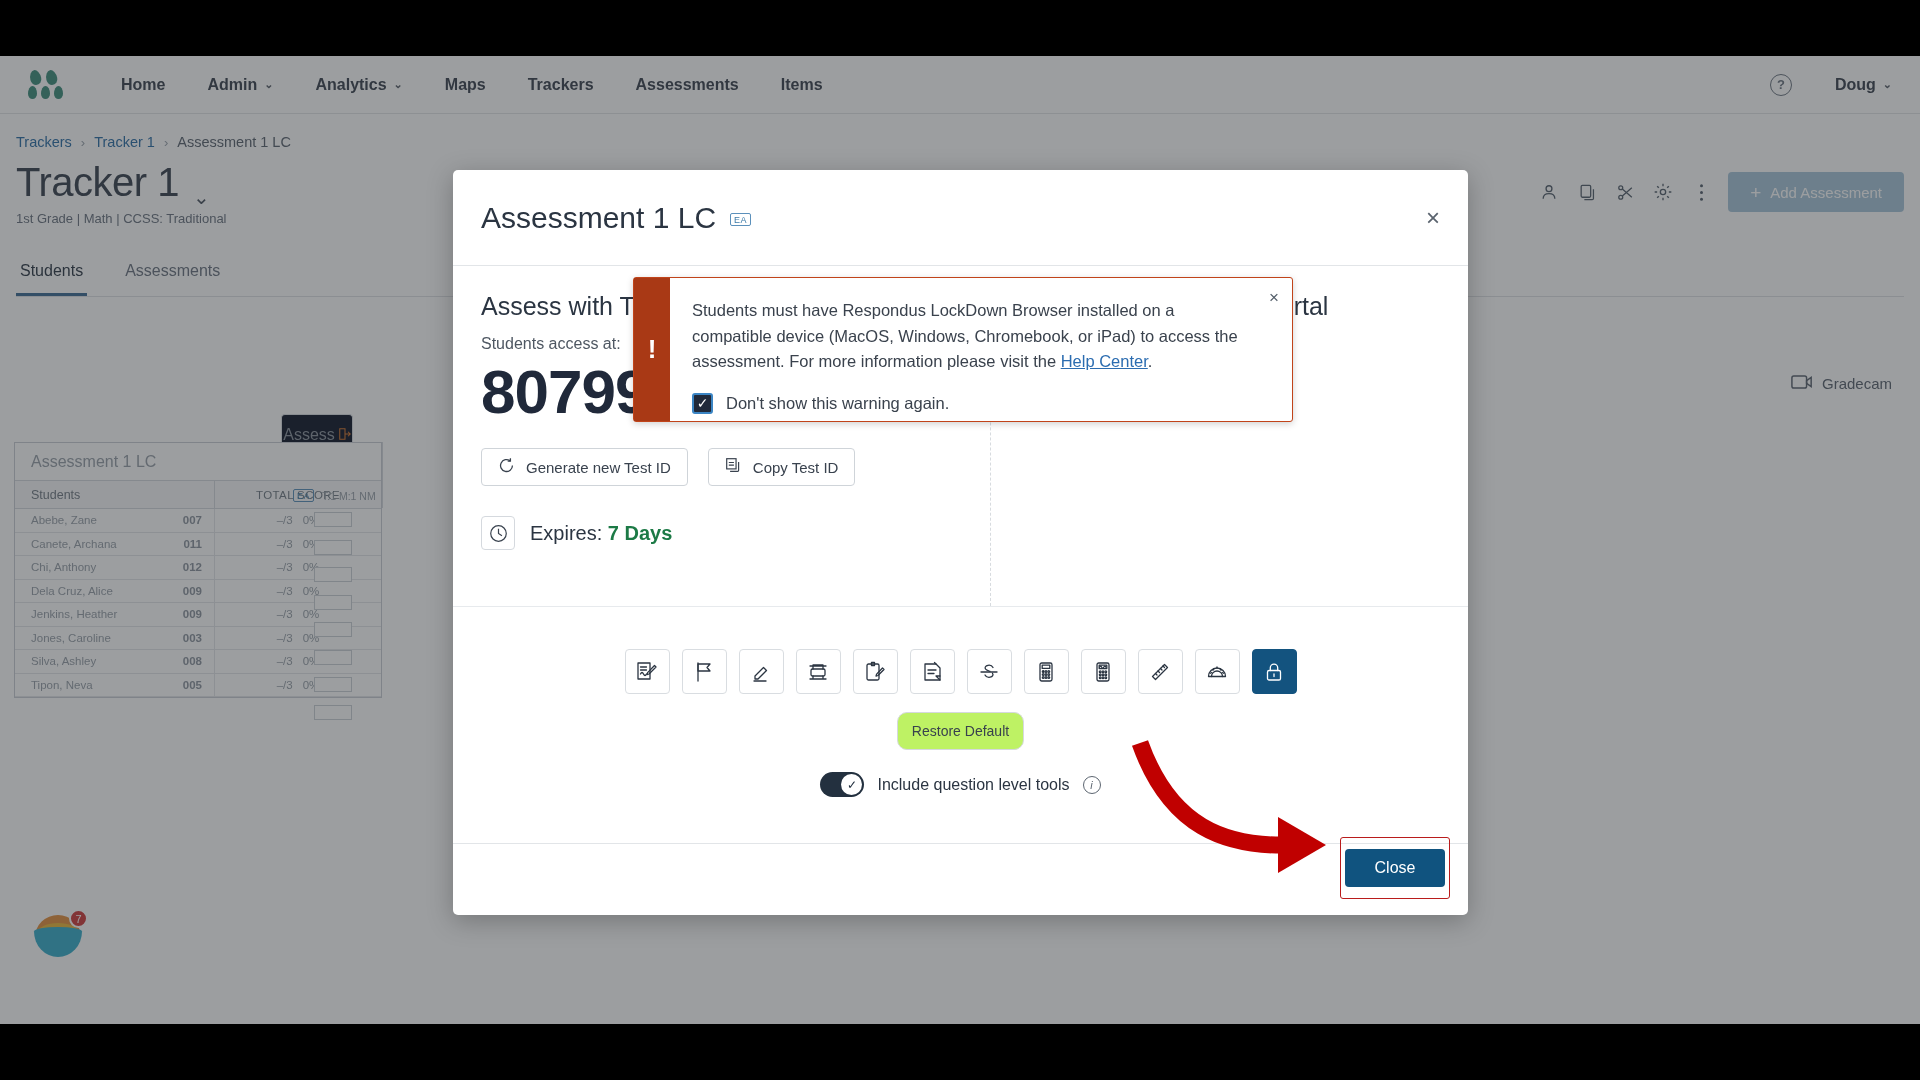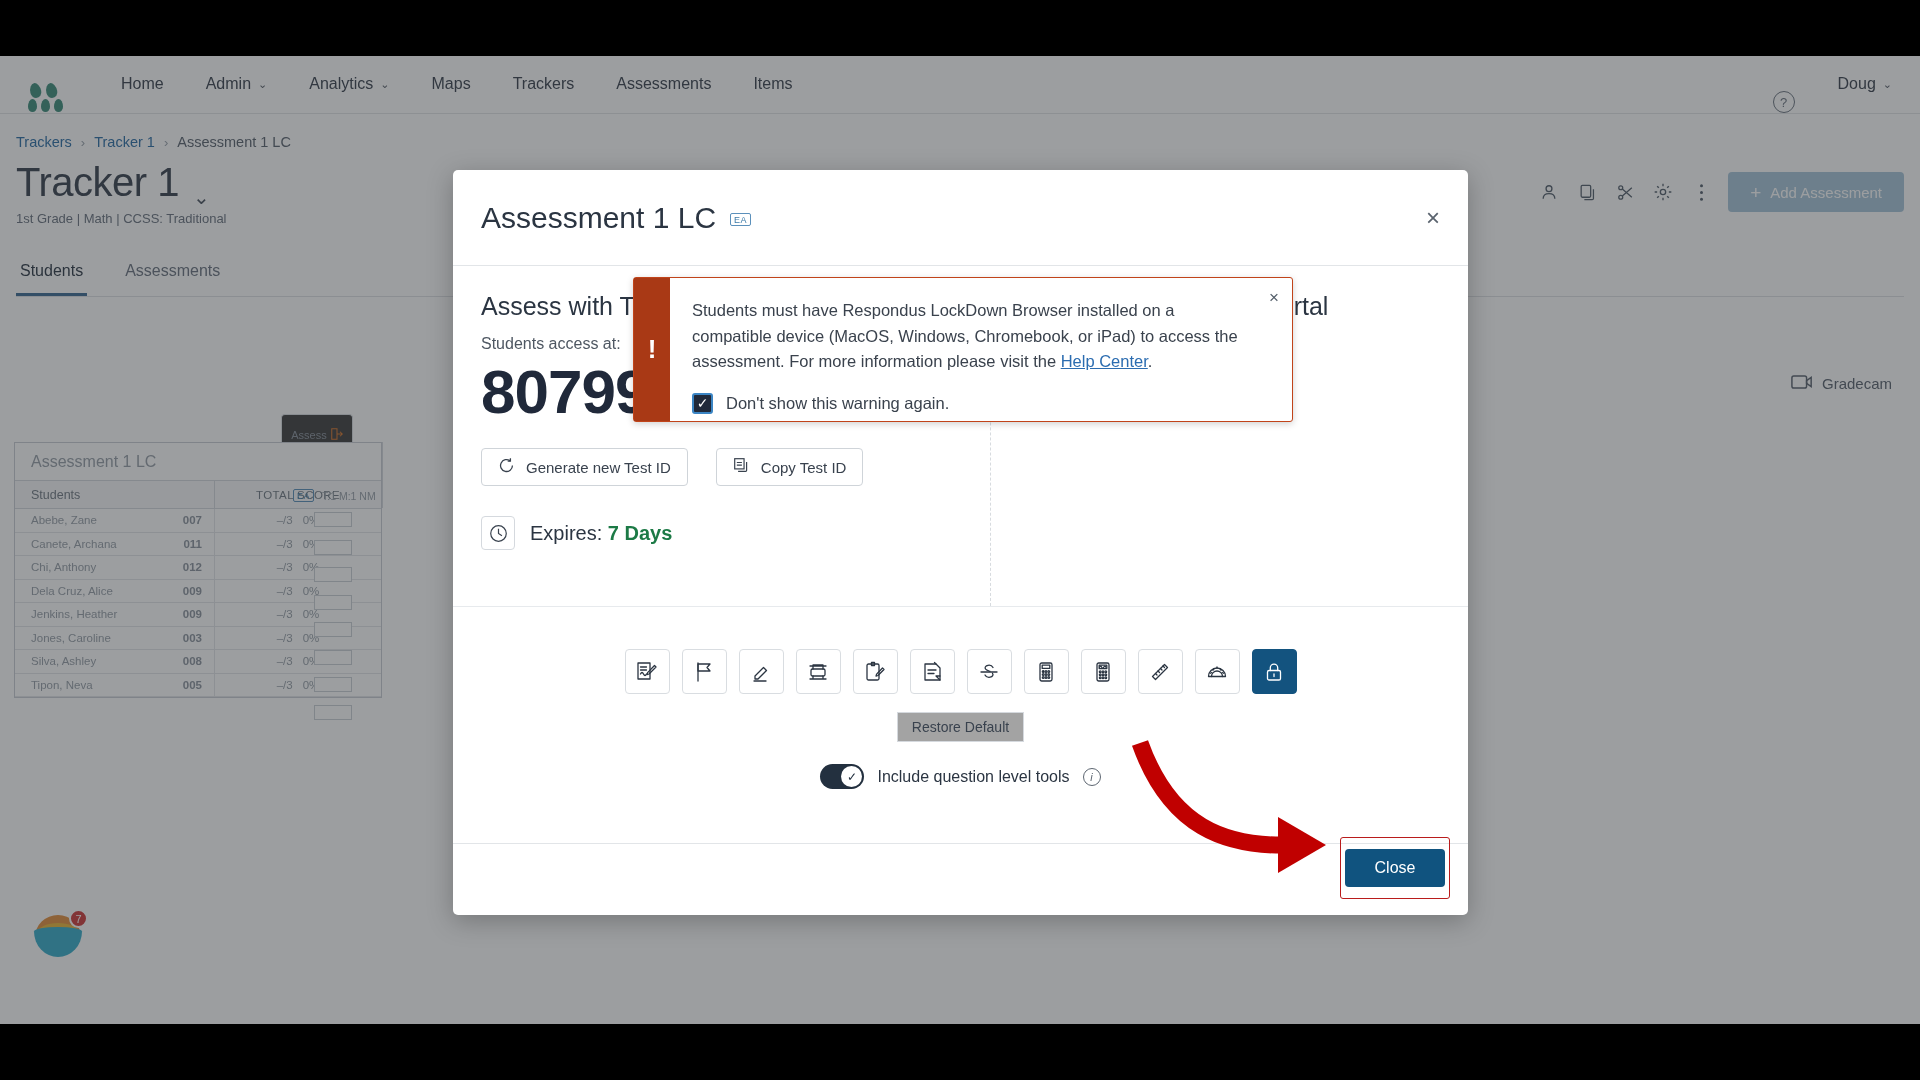--- a/index.html
+++ b/index.html
@@ -6,21 +6,21 @@
   html, body { width: 1920px; height: 1080px; overflow: hidden; background: #000; }
   body { font-family: "Liberation Sans", sans-serif; }
 
   
   #app {
     position: absolute; left: 0; top: 56px; width: 1920px; height: 968px;
     background: #ffffff;
   }
   .topnav {
     height: 58px; background: #fff; border-bottom: 1px solid #e4e6e8;
-    display: flex; align-items: flex-end; padding: 0 28px; gap: 0;
+    display: flex; align-items: center; padding: 0 28px; gap: 0; font-weight: bold;
   }
   .logo { width: 40px; height: 30px; position: relative; margin-right: 32px; }
   .logo i {
     position: absolute; width: 11px; height: 15px; background: #3f8e7d;
     border-radius: 50% 50% 50% 50% / 60% 60% 40% 40%;
   }
   .logo i:nth-child(1){ left:2px; top:0; transform: rotate(-12deg); }
   .logo i:nth-child(2){ left:18px; top:0; transform: rotate(-12deg); }
   .logo i:nth-child(3){ left:0px; top:16px; width:9px; height:13px;}
   .logo i:nth-child(4){ left:13px; top:16px; width:9px; height:13px;}
@@ -60,22 +60,22 @@
   .tabs { display: flex; gap: 34px; border-bottom: 1px solid #dfe2e6; margin-top: 26px; }
   .tab { font-size: 16px; color: #6b7481; padding: 10px 4px 13px; }
   .tab.active { color: #2f3a47; border-bottom: 3px solid #3e6c94; }
 
   
   .gradecam { position: absolute; right: 28px; top: 318px; display: flex;
               align-items: center; gap: 9px; font-size: 15px; color: #5b6470; }
 
   .assesscol {
     position: absolute; left: 281px; top: 358px; width: 72px; height: 40px;
-    background: #404040; border: 1px solid #dcdfe3; border-bottom: none;
-    font-size: 11px; color: #8b939d; display: flex; align-items: center;
+    background: #0f172a; border: 1px solid #dcdfe3; border-bottom: none;
+    font-size: 16px; color: #8b939d; display: flex; align-items: center;
     justify-content: center; gap: 4px; border-radius: 4px 4px 0 0;
   }
   .gridwrap {
     position: absolute; left: 14px; top: 386px; width: 368px;
     border: 1px solid #c9ced4; background: #fff;
   }
   .gridtitle { height: 38px; display: flex; align-items: center; padding: 0 16px;
                font-size: 16px; color: #98a0a9; border-bottom: 1px solid #d4d9de; }
   .gridhead { display: flex; height: 28px; border-bottom: 1px solid #d4d9de;
               background: #f7f8f9; }
@@ -130,21 +130,21 @@
   .m-body { flex: 1; display: flex; flex-direction: column; }
   .m-top { display: flex; padding: 26px 28px 0 28px; height: 340px; }
   .m-left { width: 510px; border-right: 1px dashed #d7dbdf; padding-right: 24px; }
   .m-right { flex: 1; padding-left: 40px; }
 
   .sechead { font-size: 25px; color: #2b3542; font-weight: 400; }
   .secsub { font-size: 16px; color: #4e5762; margin-top: 14px; }
   .testid { font-size: 62px; font-weight: 700; color: #20293a; letter-spacing: -1px;
             margin-top: 6px; line-height: 1.05; }
 
-  .btnrow { display: flex; gap: 28px; margin-top: 24px; }
+  .btnrow { display: flex; gap: 20px; margin-top: 24px; }
   .obtn { border: 1px solid #cfd4d9; background: #fff; border-radius: 4px; height: 38px;
           display: flex; align-items: center; gap: 11px; padding: 0 16px;
           font-size: 15px; color: #39424e; }
   .expires { display: flex; align-items: center; gap: 15px; margin-top: 30px; }
   .expbox { width: 34px; height: 34px; border: 1px solid #d5d9de; border-radius: 4px;
             display: flex; align-items: center; justify-content: center; }
   .exptext { font-size: 20px; color: #2b3542; }
   .exptext b { color: #1c7a46; }
 
   .toggle { width: 48px; height: 27px; border: 1px solid #c3c9cf; border-radius: 14px;
@@ -156,22 +156,22 @@
   .portallabel { font-size: 16px; color: #3a424d; }
 
   
   .tools { border-top: 1px solid #e7eaed; padding-top: 20px; text-align: center; }
   .toolstitle { font-size: 22px; color: #2b3542; }
   .toolgrid { display: flex; justify-content: center; gap: 12px; margin-top: 22px; }
   .tool { width: 45px; height: 45px; border: 1px solid #d9dde1; border-radius: 4px;
           display: flex; align-items: center; justify-content: center; background: #fff; }
   .tool.sel { background: #13537f; border-color: #13537f; }
   .restore { margin-top: 18px; display: inline-flex; border: 1px solid #d5d9de;
-             border-radius: 0; height: 30px; align-items: center; padding: 0 14px;
-             font-size: 14px; color: #39424e; background: #a3a3a3; }
+             border-radius: 10px; height: 38px; align-items: center; padding: 0 14px;
+             font-size: 14px; color: #39424e; background: #bef264; }
   .qlrow { display: flex; align-items: center; justify-content: center; gap: 13px;
            margin-top: 22px; }
   .qltoggle { width: 44px; height: 25px; border-radius: 13px; background: #23303f;
               display: flex; align-items: center; justify-content: flex-end; padding: 2px; }
   .qlknob { width: 21px; height: 21px; border-radius: 50%; background: #fff;
             display:flex;align-items:center;justify-content:center; font-size:12px; color:#23303f;}
   .qllabel { font-size: 16px; color: #2b3542; }
   .infoi { width: 18px; height: 18px; border: 1.4px solid #5d6671; border-radius: 50%;
            font-size: 11px; font-style: italic; color: #5d6671;
            display: flex; align-items: center; justify-content: center; }

